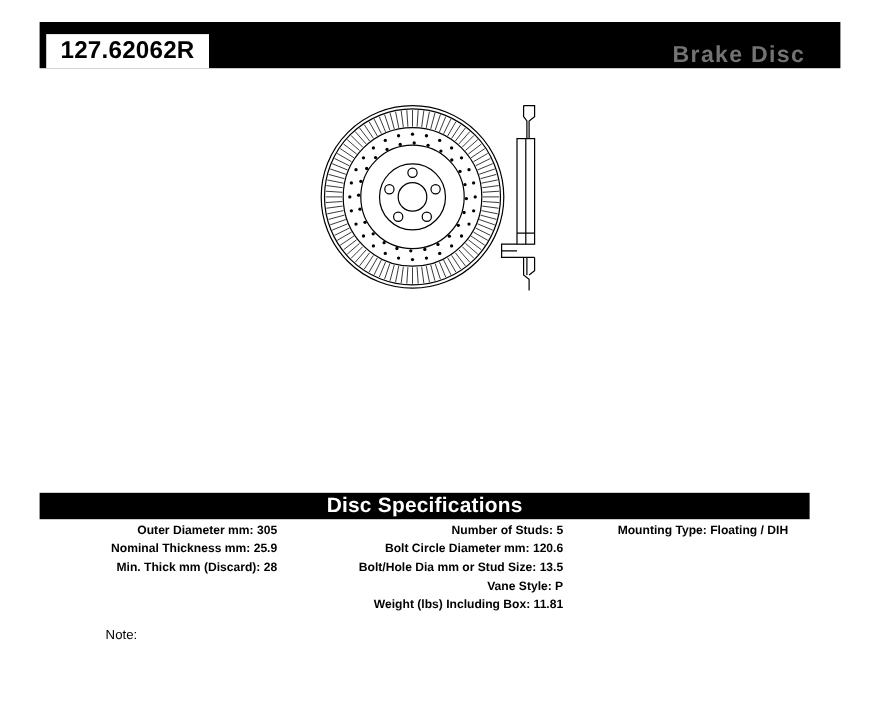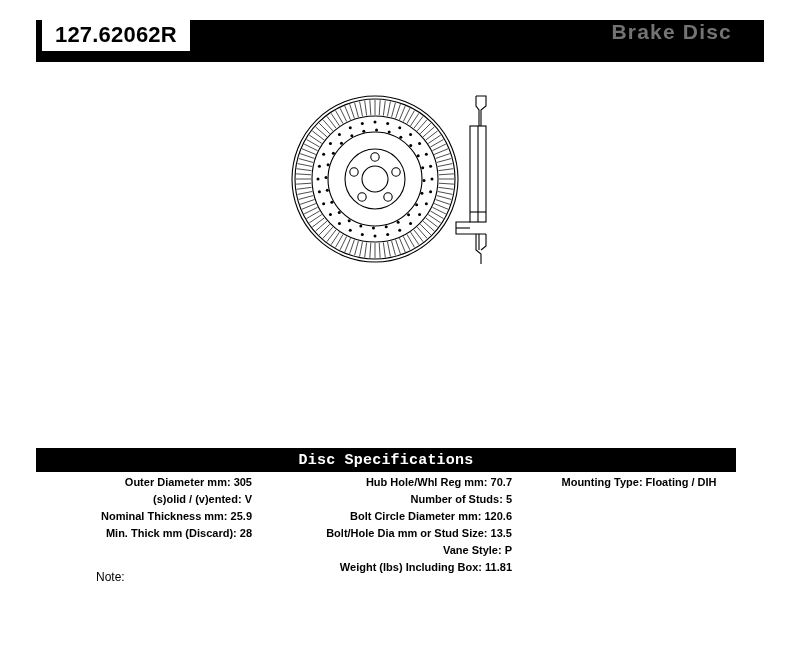--- a/index.html
+++ b/index.html
@@ -25,21 +25,21 @@
 
   
   .header-bar {
     position: absolute;
     left: 36px;
     top: 20px;
     width: 728px;
     height: 42px;
     background: #000000;
     display: flex;
-    align-items: flex-start;
+    align-items: flex-end;
     justify-content: space-between;
     box-sizing: border-box;
     padding: 0 14px 0 6px;
   }
   .part-number-box {
     background: #ffffff;
     color: #000000;
     font-size: 22px;
     font-weight: bold;
     letter-spacing: 0.2px;
@@ -65,27 +65,26 @@
 
   
   .specs-bar {
     position: absolute;
     left: 36px;
     top: 448px;
     width: 700px;
     height: 24px;
     background: #000000;
     color: #ffffff;
-    font-size: 15px;
+    font-size: 19px;
     font-weight: bold;
     display: flex;
     align-items: center;
     justify-content: center;
     letter-spacing: 0.2px;
-    font-family: Liberation Mono, monospace;
   }
 
   
   .specs-wrap {
     position: absolute;
     left: 36px;
     top: 474px;
     width: 728px;
     display: flex;
   }
@@ -330,26 +329,24 @@
         <line x1="176" y1="144" x2="190" y2="144"></line>
       </g>
     </svg>
   </div>
 
   <div class="specs-bar">Disc Specifications</div>
 
   <div class="specs-wrap">
     <div class="col col-left">
       <div class="spec-line">Outer Diameter mm: 305</div>
-      <div class="spec-line">(s)olid / (v)ented: V</div>
       <div class="spec-line">Nominal Thickness mm: 25.9</div>
       <div class="spec-line">Min. Thick mm (Discard): 28</div>
     </div>
     <div class="col col-mid">
-      <div class="spec-line">Hub Hole/Whl Reg mm: 70.7</div>
       <div class="spec-line">Number of Studs: 5</div>
       <div class="spec-line">Bolt Circle Diameter mm: 120.6</div>
       <div class="spec-line">Bolt/Hole Dia mm or Stud Size: 13.5</div>
       <div class="spec-line">Vane Style: P</div>
       <div class="spec-line">Weight (lbs) Including Box: 11.81</div>
     </div>
     <div class="col col-right">
       <div class="spec-line">Mounting Type: Floating / DIH</div>
     </div>
   </div>

